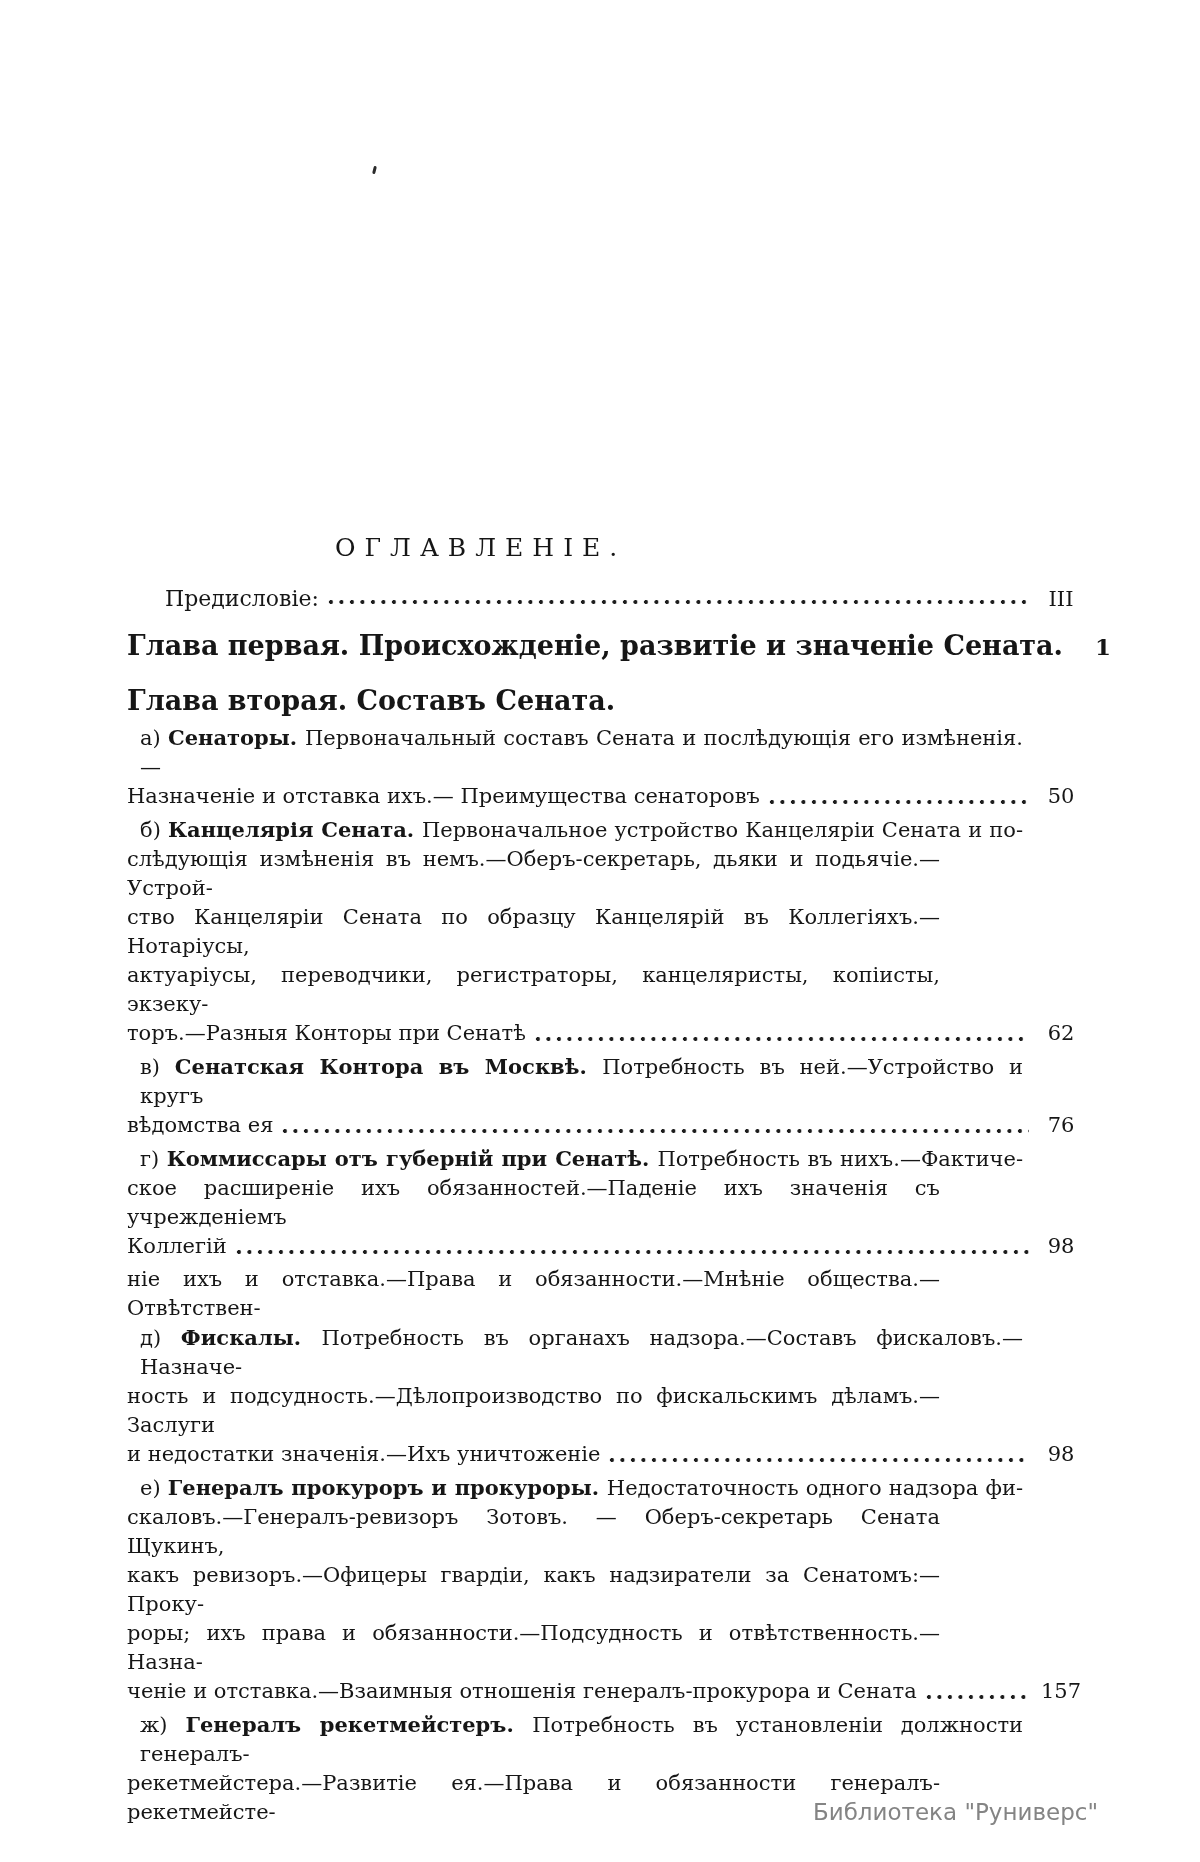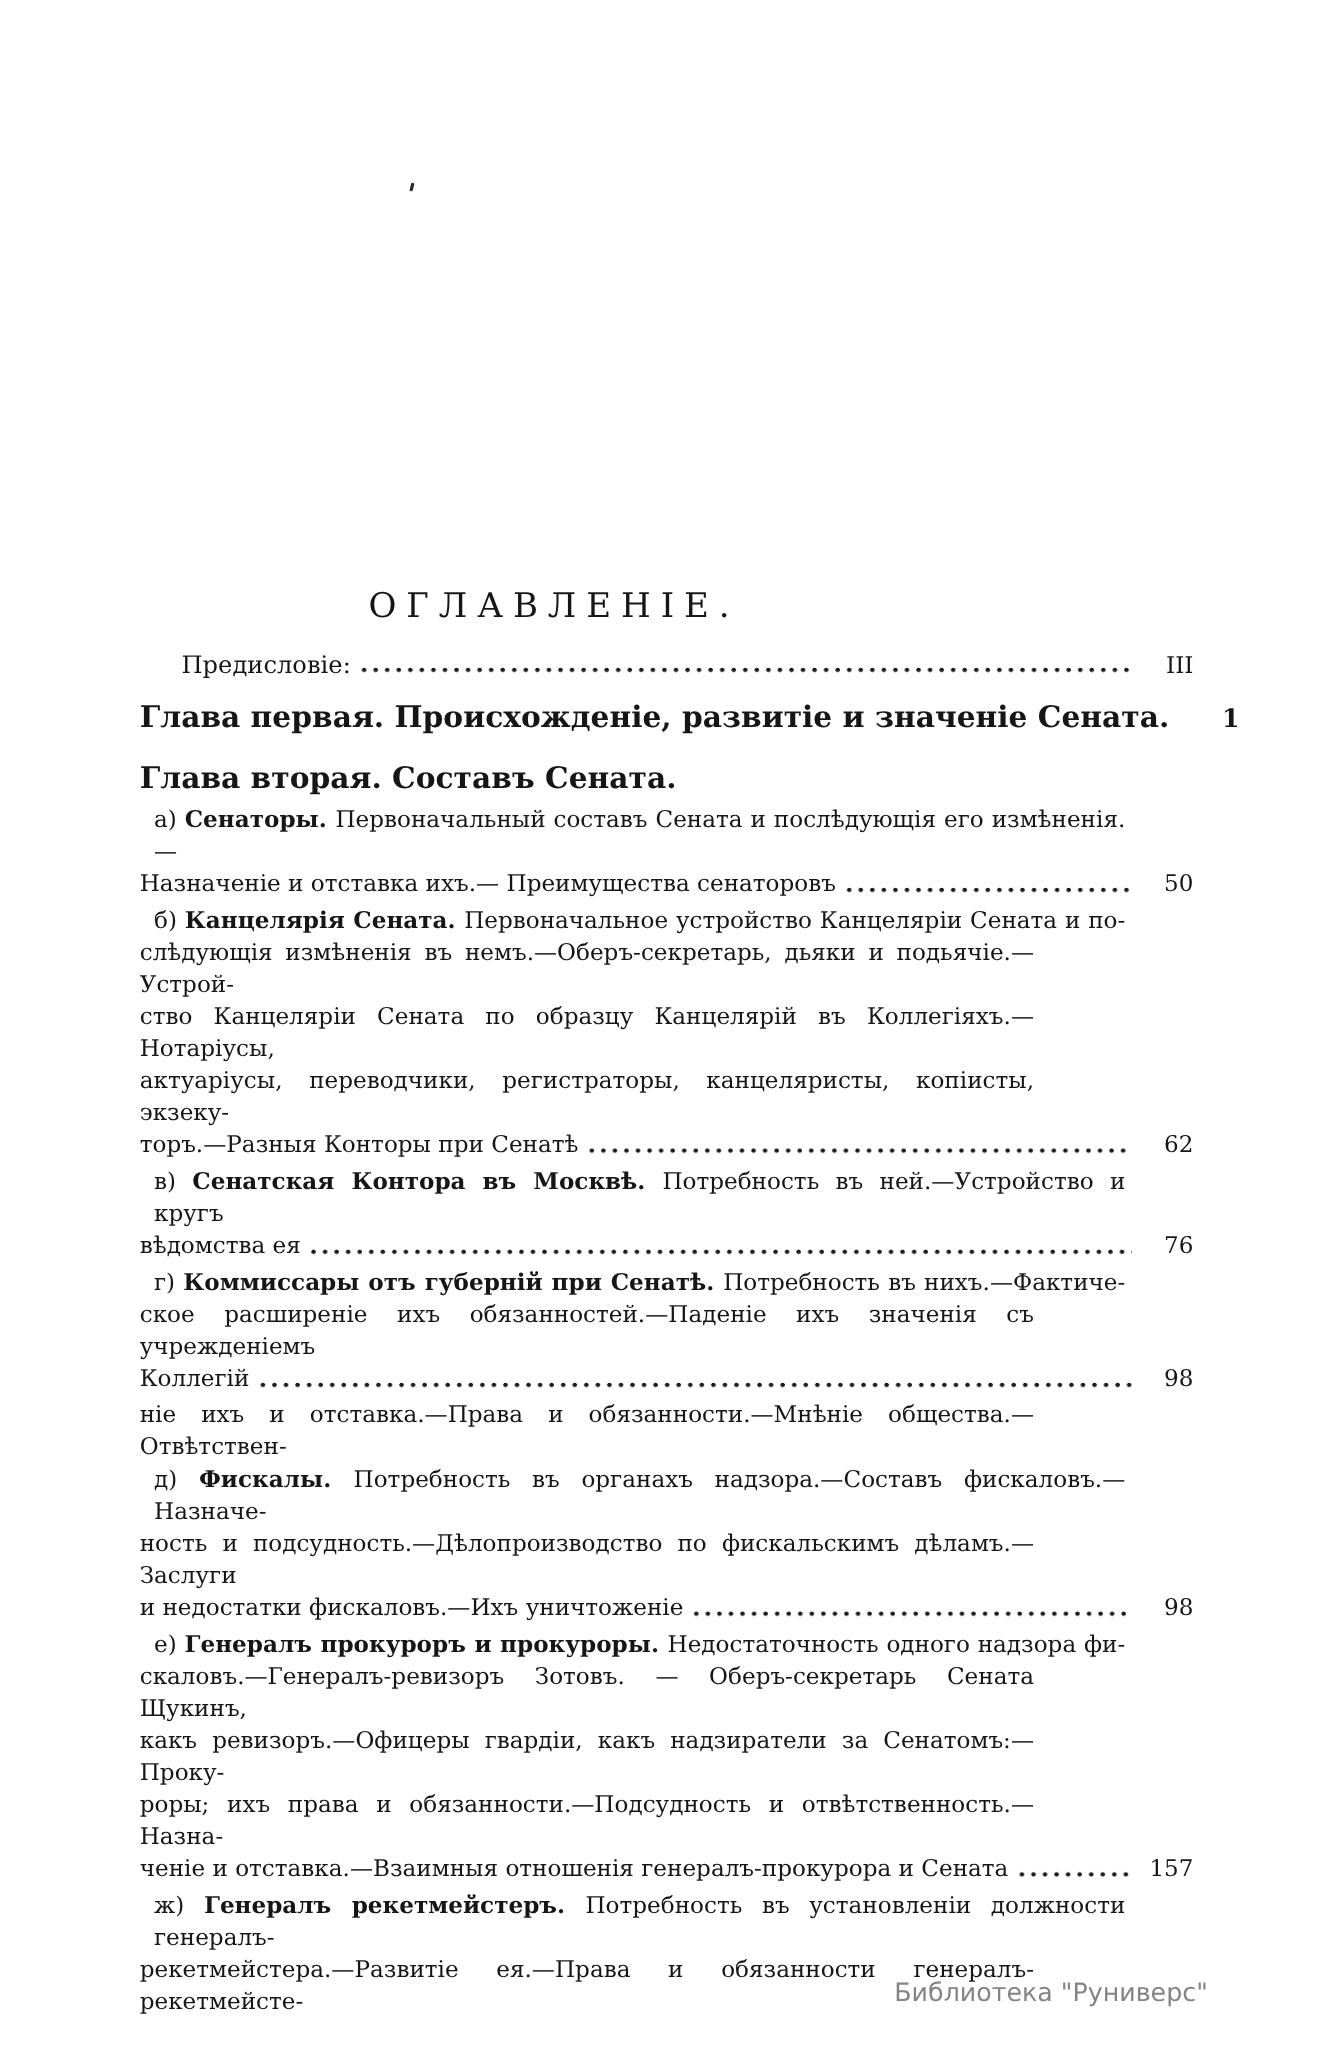--- a/index.html
+++ b/index.html
@@ -27,21 +27,21 @@
     top: 166px;
     width: 3px;
     height: 8px;
     background: #2b2b2b;
     transform: rotate(14deg);
     border-radius: 2px;
   }
   .doc-title {
     margin-top: 533px;
     margin-left: 208px;
-    font-size: 31px;
+    font-size: 25px;
     letter-spacing: 9px;
     white-space: nowrap;
     width: fit-content;
   }
   .entries { width: 958px; }
   .row {
     display: flex;
     align-items: baseline;
   }
   .leader {
@@ -49,21 +49,21 @@
     align-self: flex-end;
     height: 11px;
     margin: 0 8px 4px 8px;
     background-image: radial-gradient(circle at 4px 6px, #1c1c1c 1.7px, rgba(0,0,0,0) 2.3px);
     background-size: 10.5px 11px;
     background-repeat: repeat-x;
   }
   .leader.none { background: none; }
   .pgnum {
     min-width: 48px;
-    text-align: right;
+    text-align: center;
     font-size: 21px;
     white-space: nowrap;
   }
   .entry-preface {
     margin-top: 24px;
     padding-left: 38px;
     font-size: 22px;
   }
   .entry-chapter {
     margin-top: 19px;
@@ -156,21 +156,21 @@
           <span class="">Коллегій</span>
           <span class="leader"></span>
           <span class="pgnum">98</span>
         </div>
       </div>
       <div class="entry-item">
         <div class="tline cont just"><span class="">ніе ихъ и отставка.—Права и обязанности.—Мнѣніе общества.—Отвѣтствен-</span></div>
         <div class="tline first just"><span class="it-label">д) </span><span class="it-bold">Фискалы. </span><span class="">Потребность въ органахъ надзора.—Составъ фискаловъ.—Назначе-</span></div>
         <div class="tline cont just"><span class="">ность и подсудность.—Дѣлопроизводство по фискальскимъ дѣламъ.—Заслуги</span></div>
         <div class="tline cont row">
-          <span class="">и недостатки фискаловъ.—Ихъ уничтоженіе</span>
+          <span class="">и недостатки значенія.—Ихъ уничтоженіе</span>
           <span class="leader"></span>
           <span class="pgnum">98</span>
         </div>
       </div>
       <div class="entry-item">
         <div class="tline first just"><span class="it-label">е) </span><span class="it-bold">Генералъ прокуроръ и прокуроры. </span><span class="">Недостаточность одного надзора фи-</span></div>
         <div class="tline cont just"><span class="">скаловъ.—Генералъ-ревизоръ Зотовъ. — Оберъ-секретарь Сената Щукинъ,</span></div>
         <div class="tline cont just"><span class="">какъ ревизоръ.—Офицеры гвардіи, какъ надзиратели за Сенатомъ:—Проку-</span></div>
         <div class="tline cont just"><span class="">роры; ихъ права и обязанности.—Подсудность и отвѣтственность.—Назна-</span></div>
         <div class="tline cont row">

